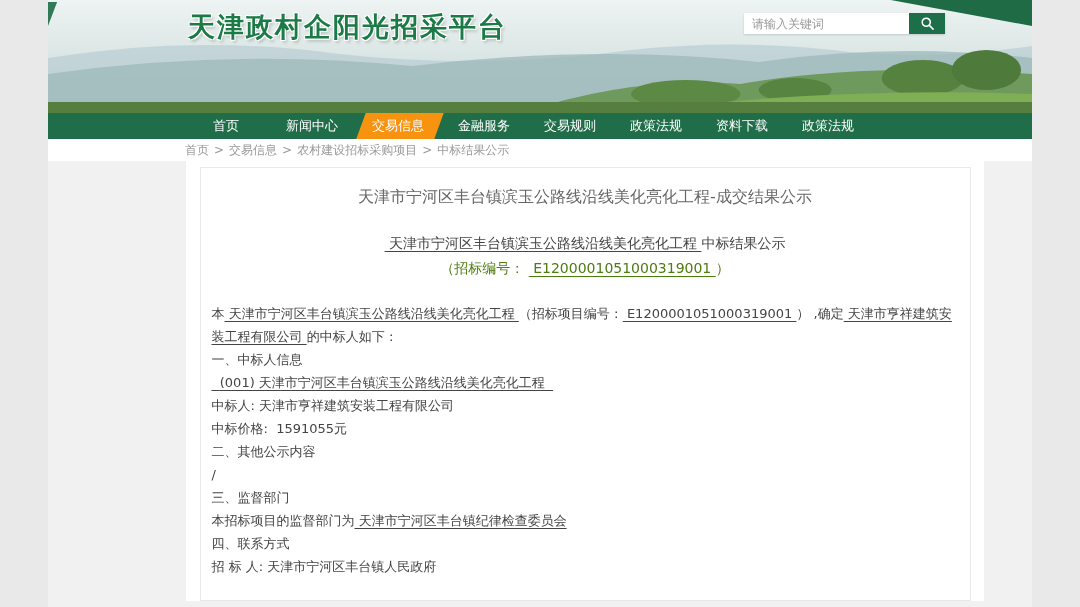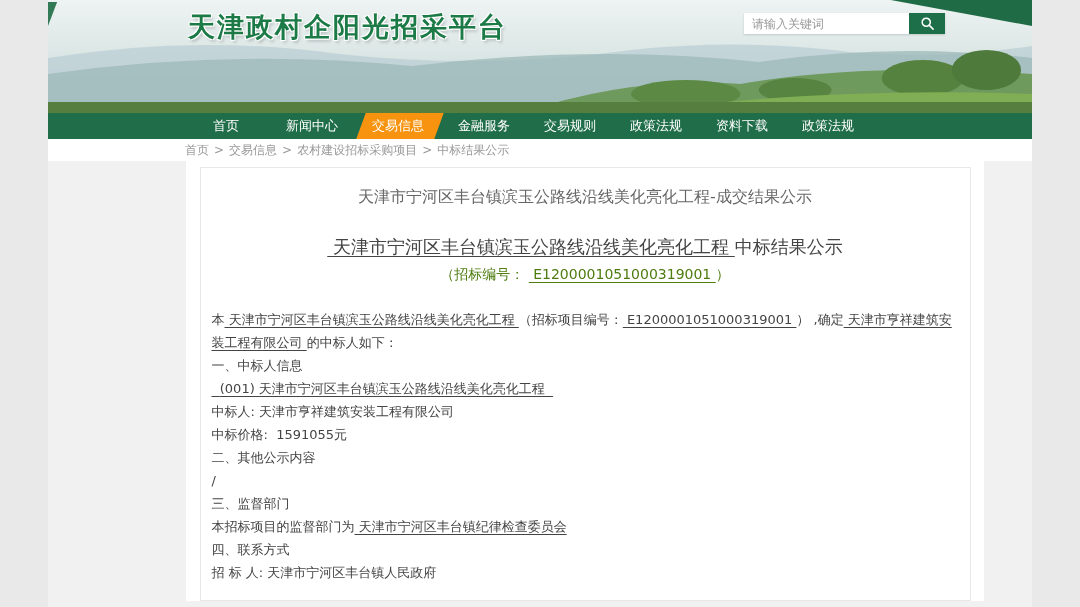--- a/index.html
+++ b/index.html
@@ -37,21 +37,21 @@
 
   
   .main { background:#f1f1f1; height:446px; }
   .panel { margin-left:138px; width:798px; height:440px; background:#fff; padding-top:6px; }
   .docbox { margin:0 auto; width:771px; height:434px; border:1px solid #e8e8e8; background:#fff;
     padding:19px 11px 0 11px; overflow:hidden; }
 
   .art-title { text-align:center; font-size:16px; color:#666; }
   .art-meta { text-align:center; font-size:12px; color:#999; margin-top:13px; }
   .art-meta .m2 { margin-left:22px; }
-  .doc-head { text-align:center; font-size:18px; color:#444; margin-top:27px; white-space:pre-wrap; }
+  .doc-head { text-align:center; font-size:14px; color:#444; margin-top:27px; white-space:pre-wrap; }
   .doc-no { text-align:center; font-size:14px; color:#4d7c0f; margin-top:7px; white-space:pre-wrap; }
   .body-text { font-size:13px; color:#444; margin-top:24px; line-height:23px; white-space:pre-wrap; }
   .body-text p { margin:0; }
   .ul { text-decoration:underline; text-underline-offset:3px; }
 </style>
 </head>
 <body>
 
 <div class="page">
 

